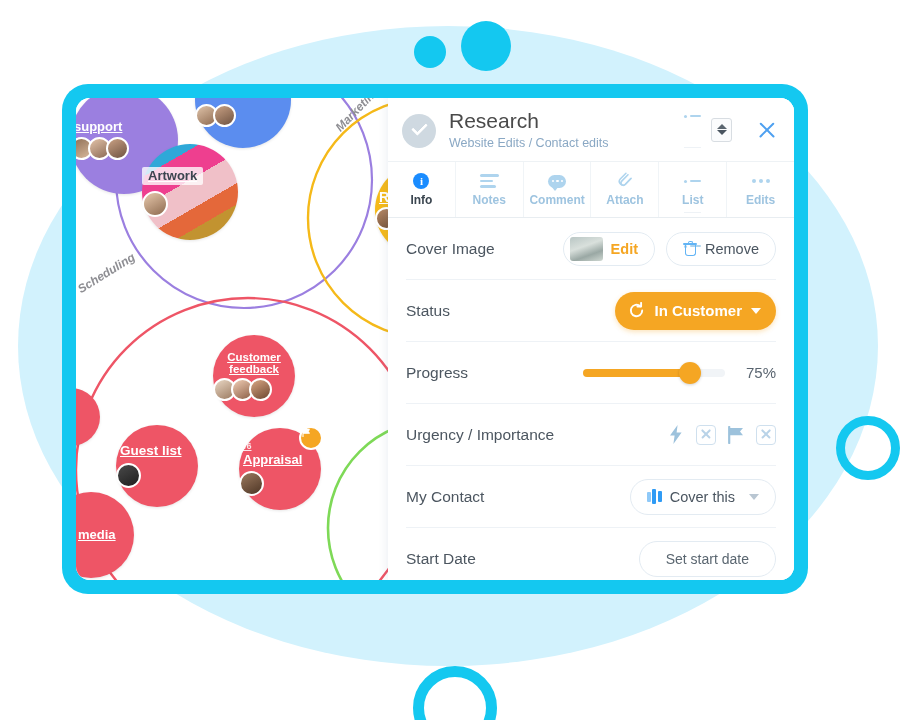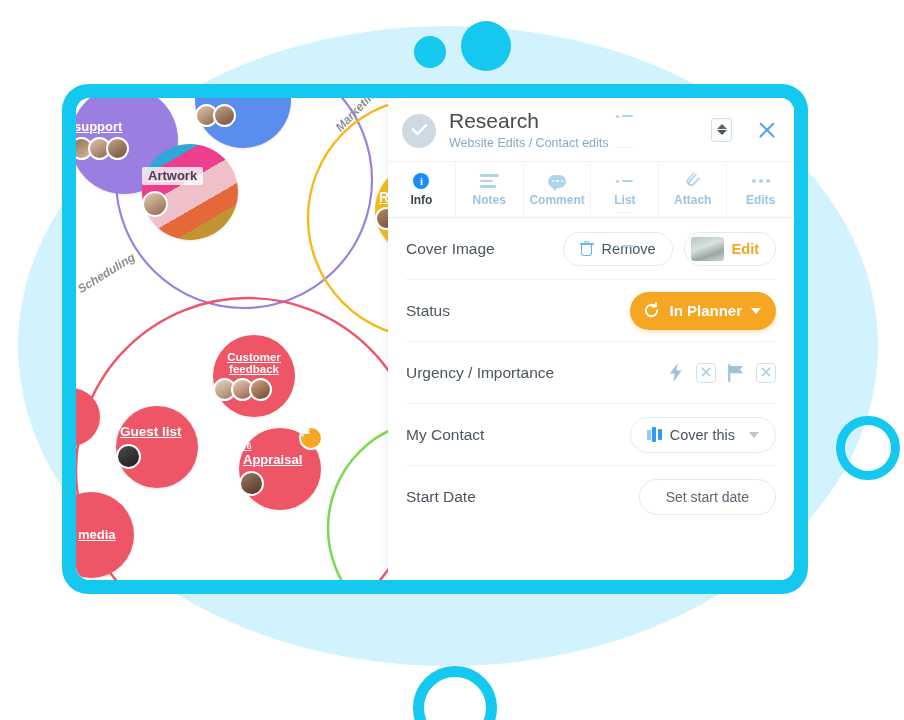--- a/index.html
+++ b/index.html
@@ -281,21 +281,21 @@
 
         <div class="bubble" style="left:137px;top:237px;width:82px;height:82px;background:#ee5566;font-size:11.5px;">
           <span class="lbl">Customer feedback</span>
           <div class="avatars">
             <div class="av" style="background:linear-gradient(150deg,#e9d7c4,#9b7a60);"></div>
             <div class="av" style="background:linear-gradient(150deg,#f0cdb4,#8c5f47);"></div>
             <div class="av" style="background:linear-gradient(150deg,#d9a784,#6c4630);"></div>
           </div>
         </div>
 
-        <div class="bubble" style="left:40px;top:308px;width:82px;height:82px;background:#ee5566;font-size:13.5px;">
+        <div class="bubble" style="left:40px;top:327px;width:82px;height:82px;background:#ee5566;font-size:13.5px;">
           <span class="lbl">Guest list</span>
           <div class="avatars" style="margin-top:5px;">
             <div class="av" style="width:21px;height:21px;background:linear-gradient(150deg,#4a4a4a,#1e1e1e);"></div>
           </div>
         </div>
 
         <div class="bubble" style="left:163px;top:330px;width:82px;height:82px;background:#ee5566;font-size:13px;">
           <span class="mini-count">0/6</span>
           <span class="lbl">Appraisal</span>
           <div class="avatars" style="margin-top:4px;">
@@ -358,20 +358,30 @@
 
           <div class="tab">
             <span class="tab-ico">
               <span class="bubble-ico">
                   <i style="left:3.5px"></i>
                   <i style="left:8px"></i>
                   <i style="left:12.5px"></i>
                 </span>
             </span>
             <span class="tlabel">Comment</span>
+          </div>
+
+          <div class="tab">
+            <span class="tab-ico">
+              <svg width="16" height="18" viewBox="0 0 16 18">
+                <path d="M12.5 5.2 L6.2 11.6 a2.4 2.4 0 0 0 3.4 3.4 l6.0-6.2" transform="translate(-1.5,-2.5)" fill="none" stroke="#aed4ee" stroke-width="1.6" stroke-linecap="round"></path>
+                <path d="M11.0 6.3 L5.0 12.4 a3.9 3.9 0 0 0 5.5 5.5 L16 12.2" transform="translate(-1.5,-4.8) scale(0.95)" fill="none" stroke="#aed4ee" stroke-width="1.6" stroke-linecap="round"></path>
+              </svg>
+            </span>
+            <span class="tlabel">Attach</span>
           </div>
 
           <div class="tab">
             <span class="tab-ico">
               <span class="list-ico">
                 <span class="row">
                     <b></b>
                     <s></s>
                   </span>
                 <span class="row">
@@ -382,72 +392,73 @@
                     <b></b>
                     <s></s>
                   </span>
               </span>
             </span>
             <span class="tlabel">List</span>
           </div>
 
           <div class="tab">
             <span class="tab-ico">
-              <svg width="16" height="18" viewBox="0 0 16 18">
-                <path d="M12.5 5.2 L6.2 11.6 a2.4 2.4 0 0 0 3.4 3.4 l6.0-6.2" transform="translate(-1.5,-2.5)" fill="none" stroke="#aed4ee" stroke-width="1.6" stroke-linecap="round"></path>
-                <path d="M11.0 6.3 L5.0 12.4 a3.9 3.9 0 0 0 5.5 5.5 L16 12.2" transform="translate(-1.5,-4.8) scale(0.95)" fill="none" stroke="#aed4ee" stroke-width="1.6" stroke-linecap="round"></path>
-              </svg>
-            </span>
-            <span class="tlabel">Attach</span>
-          </div>
-
-          <div class="tab">
-            <span class="tab-ico">
               <span class="dots3">
                   <i></i>
                   <i></i>
                   <i></i>
                 </span>
             </span>
             <span class="tlabel">Edits</span>
           </div>
         </div>
 
         <div class="rows">
 
           <div class="row">
             <span class="row-label">Cover Image</span>
             <span class="row-ctl">
+              <span class="pill thumb-pill">
+                <span class="thumb"></span>
+                <span class="edit-txt">Edit</span>
+              </span>
               <span class="pill">
                 <span class="trash">
                     <em></em>
                   </span>
                 <span>Remove</span>
-              </span>
-              <span class="pill thumb-pill">
-                <span class="thumb"></span>
-                <span class="edit-txt">Edit</span>
               </span>
             </span>
           </div>
 
           <div class="row">
             <span class="row-label">Status</span>
             <span class="row-ctl">
               <span class="status-pill">
                 <svg width="17" height="17" viewBox="0 0 17 17">
                   <path d="M14.2 8.5a5.7 5.7 0 1 1-1.9-4.25" fill="none" stroke="#fff" stroke-width="1.9" stroke-linecap="round"></path>
                   <path d="M13.1 0.9 L13.1 4.6 L9.4 4.6" fill="none" stroke="#fff" stroke-width="1.9" stroke-linecap="round" stroke-linejoin="round"></path>
                 </svg>
-                <span>In Planner</span>
+                <span>In Customer</span>
                 <span class="caret"></span>
               </span>
             </span>
           </div>
 
+          <div class="row">
+            <span class="row-label">Progress</span>
+            <span class="row-ctl">
+              <span class="slider">
+                <span class="track"></span>
+                <span class="fill" id="progFill" style="width: 75%;"></span>
+                <span class="knob" id="progKnob" style="left: 75%;"></span>
+              </span>
+              <span class="pct">75%</span>
+            </span>
+          </div>
 
           <div class="row">
             <span class="row-label">Urgency / Importance</span>
             <span class="row-ctl" style="gap:9px;">
               <span class="icn">
                 <svg width="14" height="19" viewBox="0 0 14 19">
                   <path d="M8.6 0 L1 10.6 L5.6 10.6 L4.4 19 L12.6 7.6 L7.6 7.6 Z" fill="#9dc2dc"></path>
                 </svg>
               </span>
               <span class="xbox"></span>

